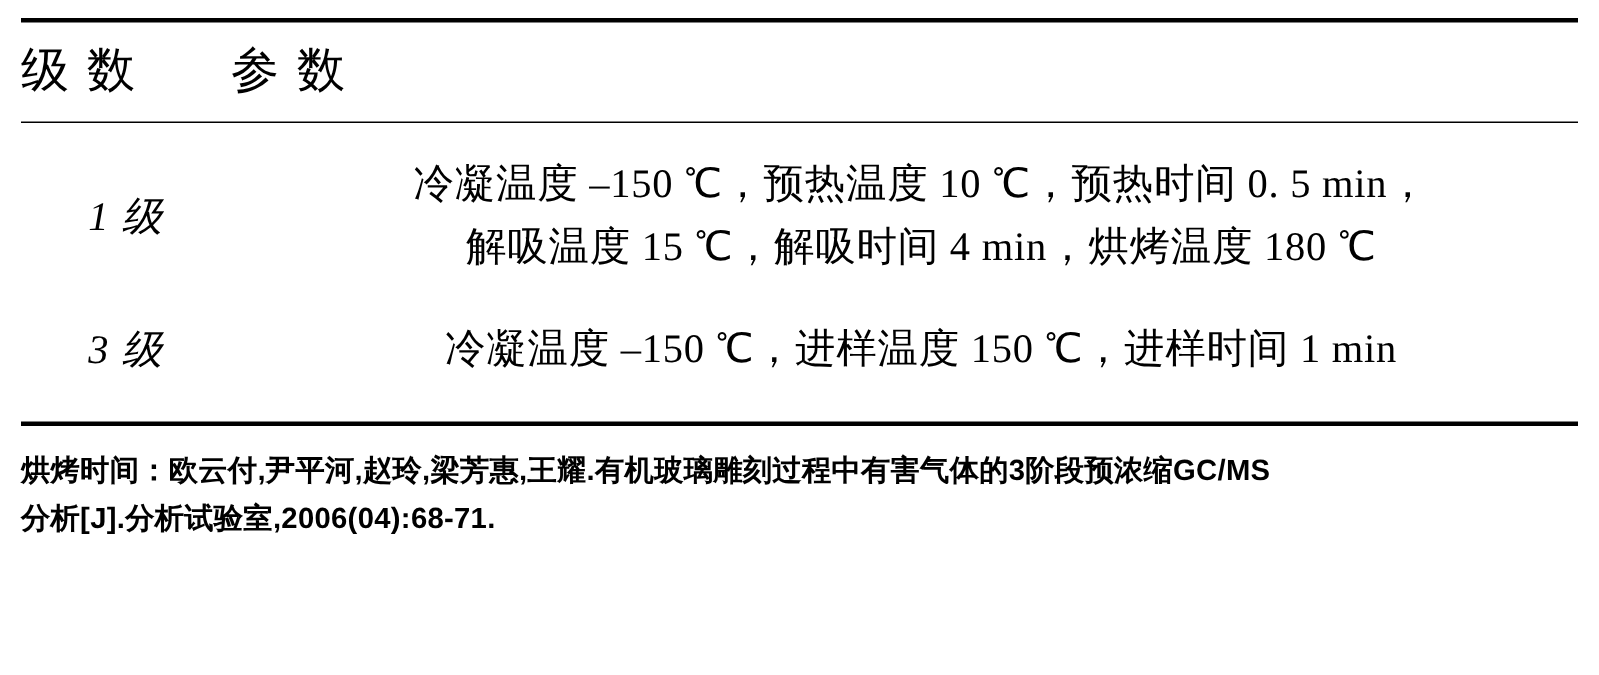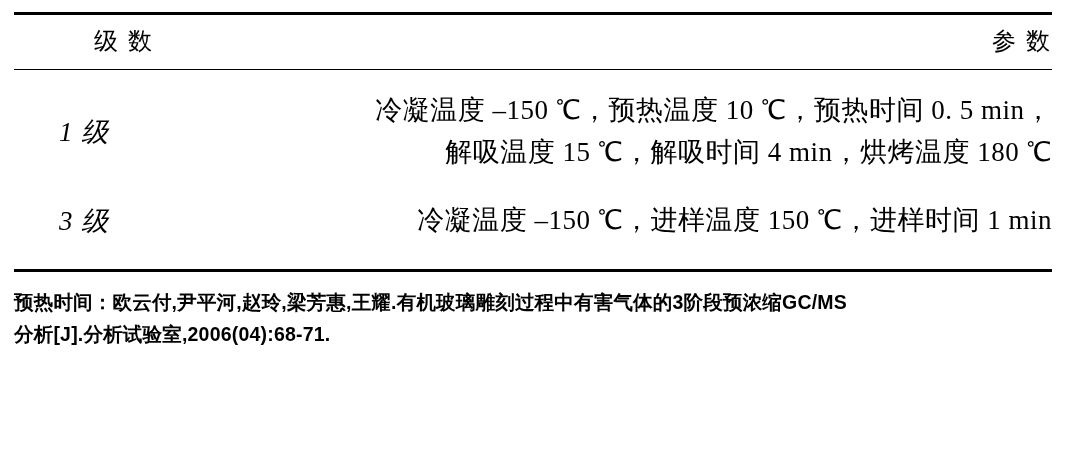--- a/index.html
+++ b/index.html
@@ -26,41 +26,41 @@
     border-collapse: collapse;
     table-layout: fixed;
     margin-top: 12px;
   }
   table.data-table .rule-top td {
     border-top: 3px solid #000;
   }
   .head-row td {
     border-bottom: 1.6px solid #000;
     padding: 10px 0 12px 0;
-    text-align: right;
-    font-size: 24px;
+    text-align: left;
+    font-size: 32px;
     letter-spacing: 2px;
   }
   .col-level { width: 140px; }
   .col-param { width: 898px; }
   .body-row td {
     padding: 13px 0 13px 0;
     vertical-align: middle;
     font-size: 27px;
   }
   .body-row.first td {
     padding-top: 20px;
   }
   .level-cell {
     text-align: center;
     letter-spacing: 1px;
     font-style: italic;
   }
   .param-cell {
-    text-align: right;
+    text-align: center;
     padding-left: 22px !important;
     line-height: 1.55;
     letter-spacing: 0.5px;
   }
   .bottom-rule {
     border-top: 3px solid #000;
     margin: 14px 0 0 0;
     width: 1038px;
   }
   .reference {
@@ -104,17 +104,17 @@
         <td class="param-cell">
           <div>冷凝温度 –150 ℃，进样温度 150 ℃，进样时间 1 min</div>
         </td>
       </tr>
     </tbody>
   </table>
 
   <div class="bottom-rule"></div>
 
   <div class="reference">
-    <div>预热时间：欧云付,尹平河,赵玲,梁芳惠,王耀.有机玻璃雕刻过程中有害气体的3阶段预浓缩GC/MS</div>
+    <div>烘烤时间：欧云付,尹平河,赵玲,梁芳惠,王耀.有机玻璃雕刻过程中有害气体的3阶段预浓缩GC/MS</div>
     <div>分析[J].分析试验室,2006(04):68-71.</div>
   </div>
 
 </div>
 
 </body></html>

